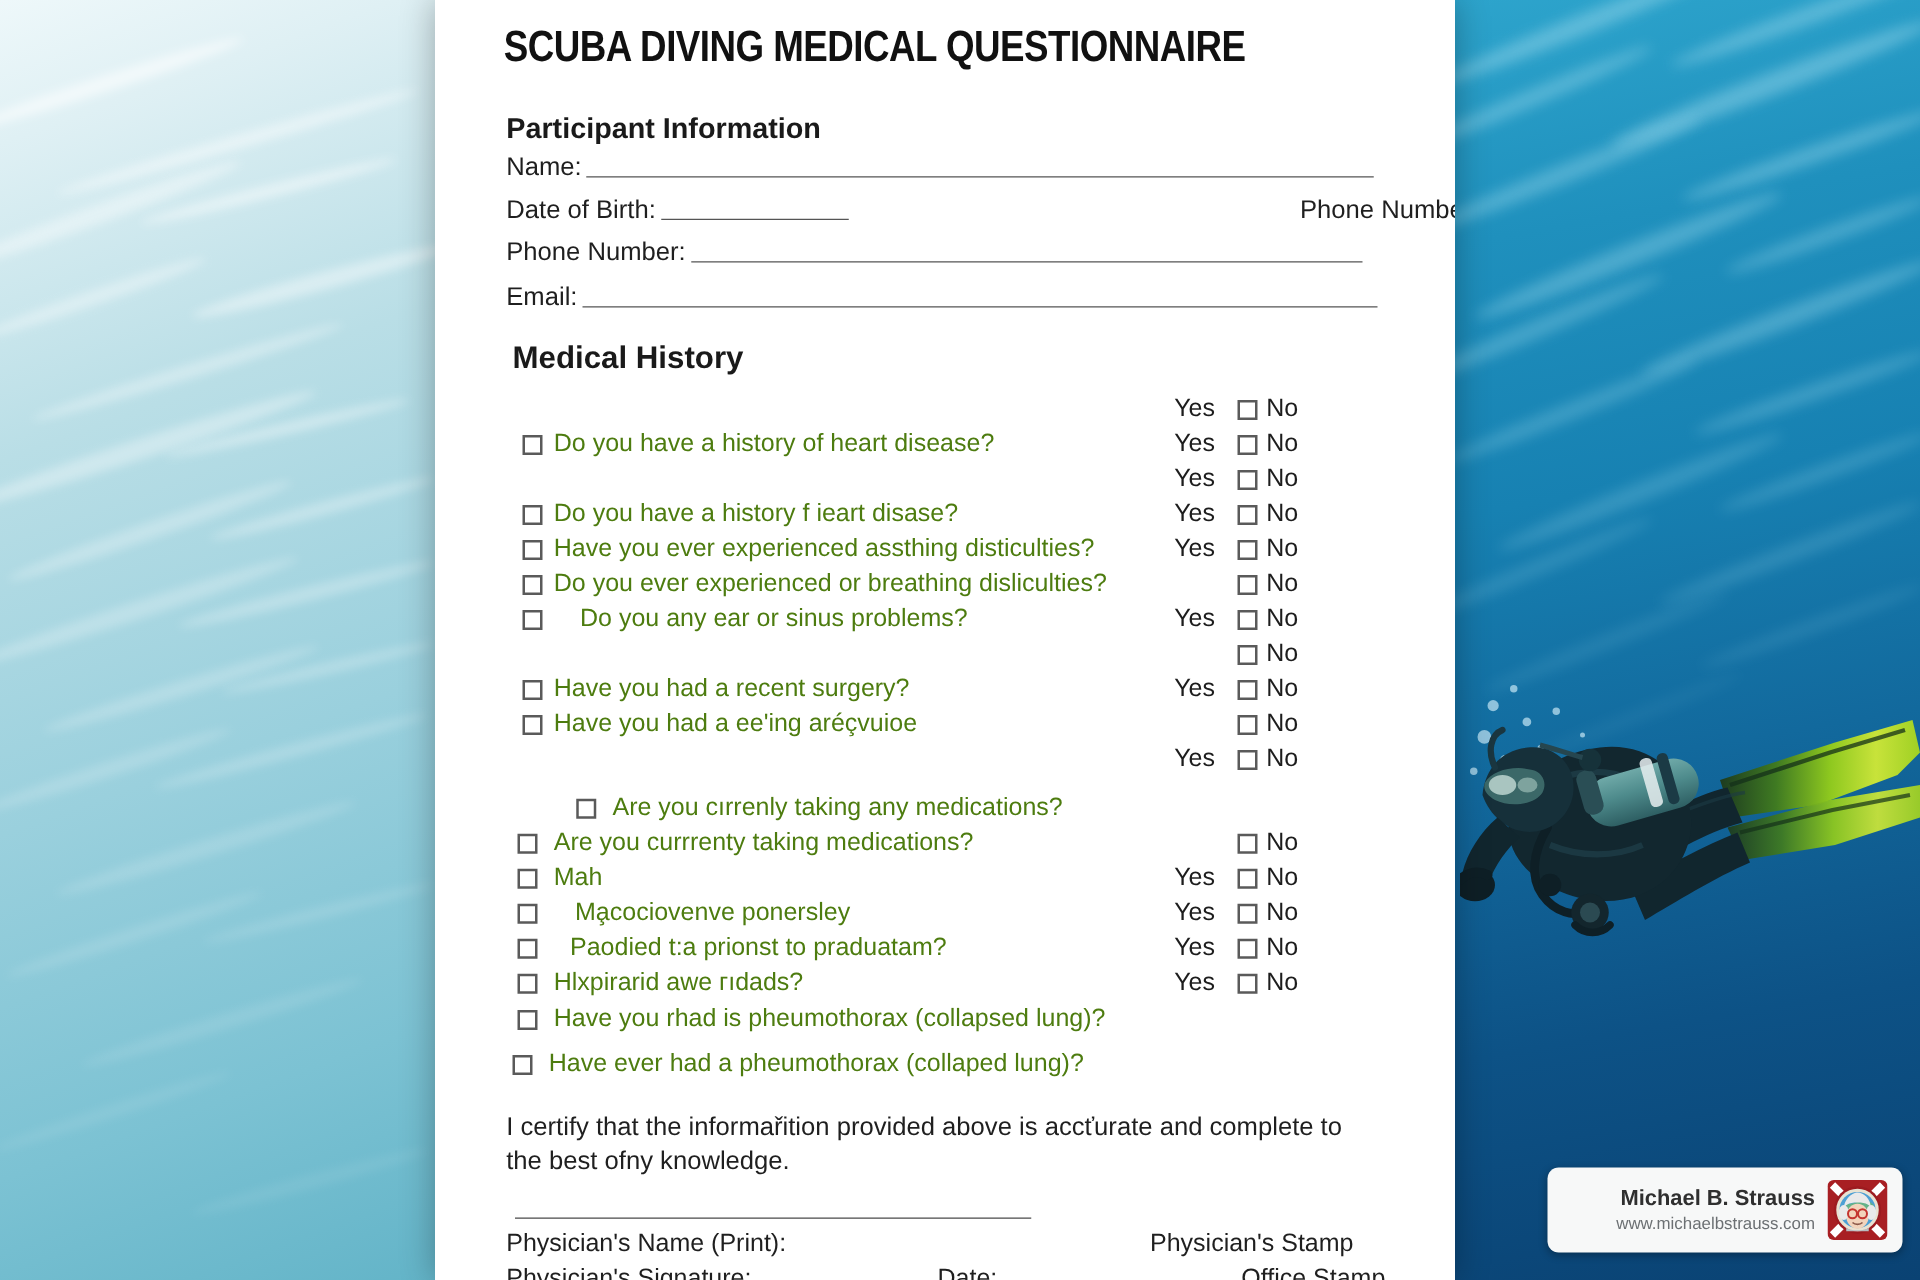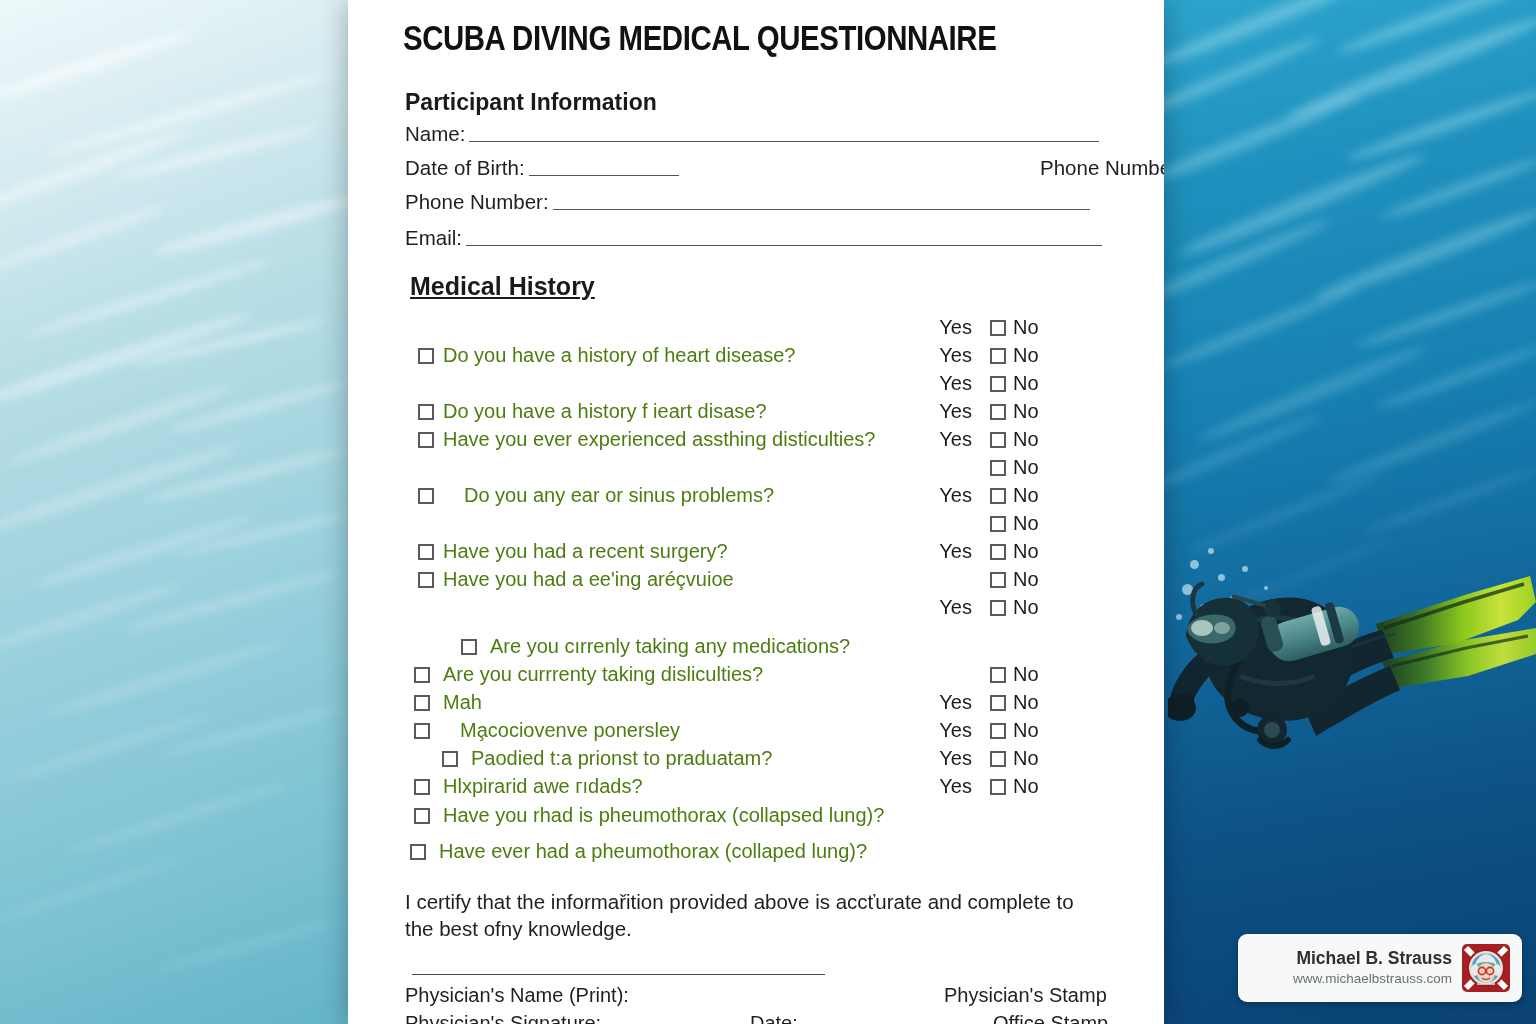--- a/index.html
+++ b/index.html
@@ -64,21 +64,21 @@
     transform-origin:left center;
     white-space:nowrap;
   }
 
   .sec-head {
     position:absolute;
     font-weight:700; color:#1a1a1a;
     white-space:nowrap;
   }
   #sec-participant { left:57px; top:89px; font-size:23px; }
-  #sec-medical     { left:62px; top:272px; font-size:25px;text-decoration:underline; }
+  #sec-medical     { left:62px; top:272px; font-size:25px; }
 
   .fld { position:absolute; font-size:20.5px; color:#1f1f1f; white-space:nowrap; }
   .fld .lbl { }
   .rule {
     display:inline-block; vertical-align:bottom;
     border-bottom:1.6px solid #555; height:1px;
     margin-left:4px; margin-bottom:4px;
   }
 
   
@@ -288,51 +288,55 @@
     <span>Do you have a history of heart disease?</span>
   </div>
   <div class="q" style="left:70px; top:400px;">
     <span class="cbox"></span>
     <span>Do you have a history f ieart disase?</span>
   </div>
   <div class="q" style="left:70px; top:428px;">
     <span class="cbox"></span>
     <span>Have you ever experienced assthing disticulties?</span>
   </div>
+  <div class="q" style="left:70px; top:456px;">
+    <span class="cbox"></span>
+    <span>Do you ever experienced or breathing disliculties?</span>
+  </div>
   <div class="q" style="left:70px; top:484px;gap:30px;">
     <span class="cbox"></span>
     <span>Do you any ear or sinus problems?</span>
   </div>
 
   <div class="q" style="left:70px; top:540px;">
     <span class="cbox"></span>
     <span>Have you had a recent surgery?</span>
   </div>
   <div class="q" style="left:70px; top:568px;">
     <span class="cbox"></span>
     <span>Have you had a ee'ing aréçvuioe</span>
   </div>
 
   <div class="q" style="left:66px; top:635px; gap:13px;padding-left:47px;">
     <span class="cbox"></span>
     <span>Are you cırrenly taking any medications?</span>
   </div>
   <div class="q" style="left:66px; top:663px; gap:13px;">
     <span class="cbox"></span>
-    <span>Are you currrenty taking disliculties?</span>
+    <span>Are you currrenty taking medications?</span>
   </div>
   <div class="q" style="left:66px; top:691px; gap:13px;">
     <span class="cbox"></span>
     <span>Mah</span>
   </div>
   <div class="q" style="left:66px; top:719px; gap:30px;">
     <span class="cbox"></span>
     <span>Ma̧cociovenve ponersley</span>
   </div>
-  <div class="q" style="left:66px; top:747px; gap:13px;margin-left:28px;">
+  <div class="q" style="left:66px; top:747px; gap:26px;">
     <span class="cbox"></span>
     <span>Paodied t:a prionst to praduatam?</span>
   </div>
   <div class="q" style="left:66px; top:775px; gap:13px;">
     <span class="cbox"></span>
     <span>Hlxpirarid awе гıdads?</span>
   </div>
   <div class="q" style="left:66px; top:804px; gap:13px;">
     <span class="cbox"></span>
     <span>Have you rhad is pheumothorax (collapsed lung)?</span>
@@ -440,21 +444,21 @@
     <span class="no">No</span>
   </div>
 
   <div class="certify">I certify that the informařition provided above is accťurate  and complete to the best ofny knowledge.</div>
 
   <div id="decl">
     <span class="rule" style="width:413px;"></span>
   </div>
 
   <div class="footrow" style="left:57px; top:984px;">Physician's Name (Print):</div>
-  <div class="footrow" style="left:596px; top:984px;">Physician's Stamp</div>
+  <div class="footrow" style="left:572px; top:984px;">Physician's Stamp</div>
 
   <div class="footrow" style="left:57px; top:1012px;">Physician's Signature:</div>
   <div class="footrow" style="left:402px; top:1012px;">Date:</div>
   <div class="footrow" style="left:645px; top:1012px;">Office Stamp</div>
 
 </div>
 </div>
 
 <div class="badge">
   <div class="badge-txt">

